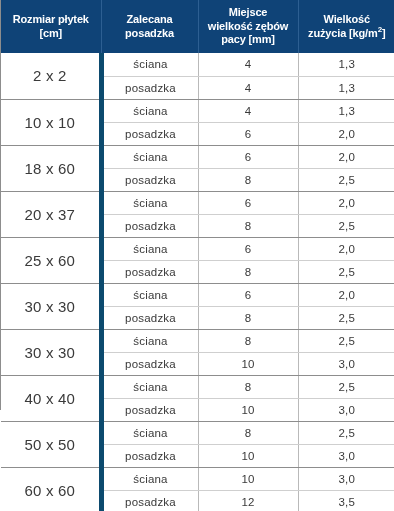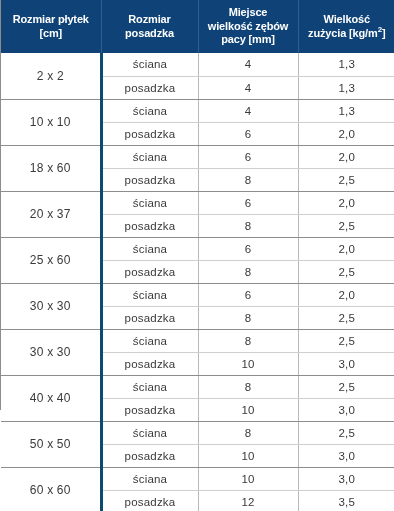--- a/index.html
+++ b/index.html
@@ -63,23 +63,23 @@
     box-sizing: border-box;
     background: #ffffff;
     border-right: 1px solid #b9b9b9;
     border-bottom: 1px solid #cfcfcf;
     letter-spacing: 0.2px;
   }
   tbody td:last-child { border-right: none; text-align: center; }
 
   
   tbody td.size-cell {
-    font-size: 12px;
+    font-size: 15px;
     color: #3a3a3a;
-    border-right: 3px solid #0c4a6e;
+    border-right: 5px solid #0c4a6e;
     border-bottom: 1px solid #8d8d8d;
   }
 
   
   tbody tr.group-end td {
     border-bottom: 1px solid #8d8d8d;
   }
 
   tbody tr:last-child td,
   tbody tr:last-child td.size-cell {
@@ -109,21 +109,21 @@
         <col class="c3">
         <col class="c4">
     </colgroup>
     <thead>
       <tr>
         <th>
             <span class="th-line">Rozmiar płytek</span>
             <span class="th-line">[cm]</span>
           </th>
         <th>
-            <span class="th-line">Rozmiar</span>
+            <span class="th-line">Zalecana</span>
             <span class="th-line">posadzka</span>
           </th>
         <th>
             <span class="th-line">Miejsce</span>
             <span class="th-line">wielkość zębów</span>
             <span class="th-line">pacy [mm]</span>
           </th>
         <th>
             <span class="th-line">Wielkość</span>
             <span class="th-line">zużycia [kg/m<span class="sup">2</span>]</span>

